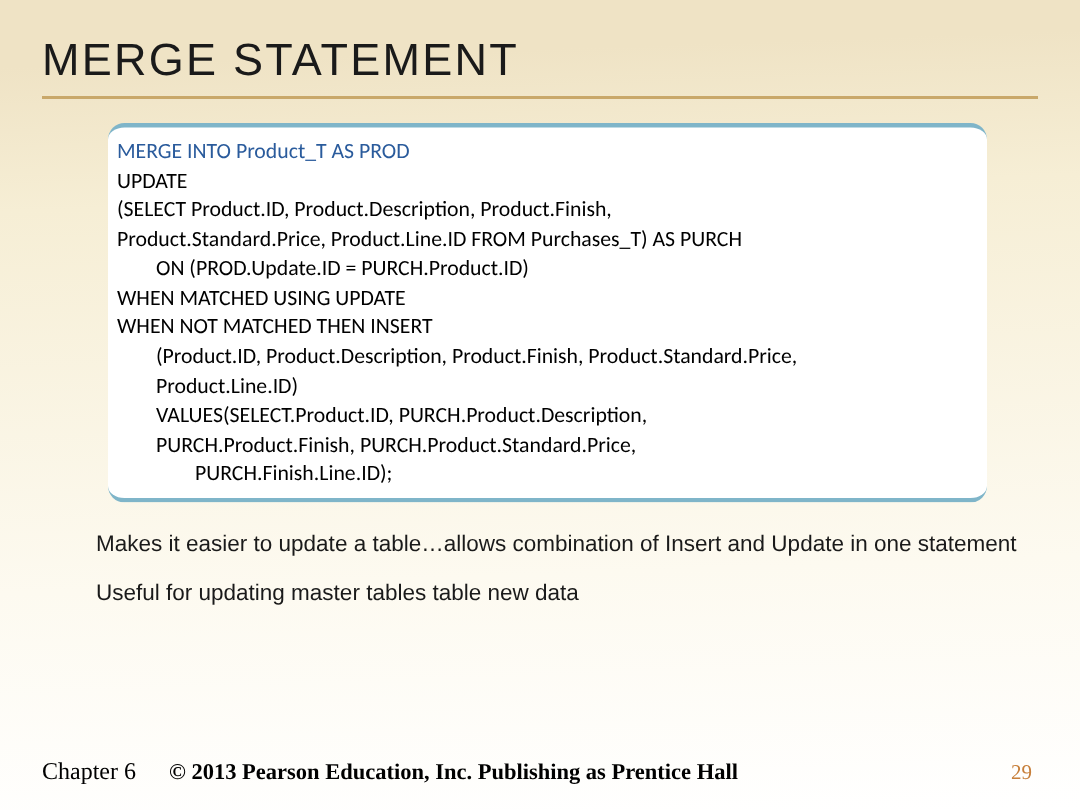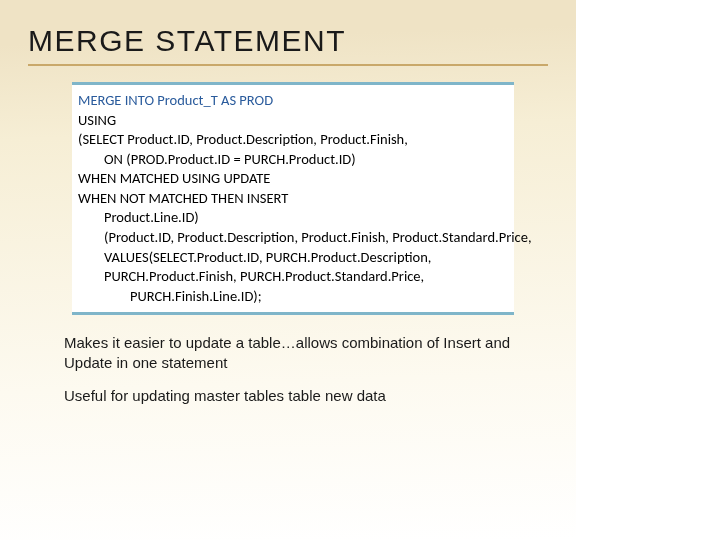--- a/index.html
+++ b/index.html
@@ -3,21 +3,21 @@
 <meta charset="utf-8">
 <style>
   * { margin: 0; padding: 0; box-sizing: border-box; }
   html, body { width: 720px; height: 540px; overflow: hidden; }
   body {
     font-family: Georgia, 'Times New Roman', serif;
     background: #fff;
     position: relative;
   }
   .slide {
-    width: 576px;
+    width: 720px;
     height: 540px;
     background: linear-gradient(178deg,
       #efe3c5 0%,
       #efe3c5 8%,
       #f6eed5 25%,
       #fdfaf0 70%,
       #ffffff 100%);
     position: relative;
     padding: 24px 28px 16px 28px;
   }
@@ -34,20 +34,21 @@
   .code-box {
     margin: 0 34px 0 44px;
     background: #ffffff;
     border-top: 3px solid #7fb5c9;
     border-bottom: 3px solid #7fb5c9;
     padding: 6px 6px 6px 6px;
     font-family: Calibri, Arial, sans-serif;
     font-size: 14.5px;
     line-height: 1.35;
     color: #000;
+    border-radius: 11px;
   }
   .code-line { white-space: pre; }
   .blue { color: #2a5b9c; }
   .ind1 { padding-left: 26px; }
   .ind2 { padding-left: 52px; }
   .bullets {
     margin: 18px 14px 0 36px;
   }
   .bullet {
     font-family: Verdana, Geneva, sans-serif;
@@ -86,31 +87,37 @@
 </style>
 </head>
 <body>
 
 <div class="slide">
 
   <h1 class="title">MERGE STATEMENT</h1>
 
   <div class="code-box">
     <div class="code-line blue">MERGE INTO Product_T AS PROD</div>
-    <div class="code-line">USING</div>
+    <div class="code-line">UPDATE</div>
     <div class="code-line">(SELECT Product.ID, Product.Description, Product.Finish,</div>
-    <div class="code-line ind1">ON (PROD.Product.ID = PURCH.Product.ID)</div>
+    <div class="code-line">Product.Standard.Price, Product.Line.ID FROM Purchases_T) AS PURCH</div>
+    <div class="code-line ind1">ON (PROD.Update.ID = PURCH.Product.ID)</div>
     <div class="code-line">WHEN MATCHED USING UPDATE</div>
     <div class="code-line">WHEN NOT MATCHED THEN INSERT</div>
+    <div class="code-line ind1">(Product.ID, Product.Description, Product.Finish, Product.Standard.Price,</div>
     <div class="code-line ind1">Product.Line.ID)</div>
-    <div class="code-line ind1">(Product.ID, Product.Description, Product.Finish, Product.Standard.Price,</div>
     <div class="code-line ind1">VALUES(SELECT.Product.ID, PURCH.Product.Description,</div>
     <div class="code-line ind1">PURCH.Product.Finish, PURCH.Product.Standard.Price,</div>
     <div class="code-line ind2">PURCH.Finish.Line.ID);</div>
   </div>
 
   <div class="bullets">
     <p class="bullet">Makes it easier to update a table…allows combination of Insert and Update in one statement</p>
     <p class="bullet">Useful for updating master tables table new data</p>
   </div>
 
+  <div class="footer">
+    <span class="chapter">Chapter 6</span>
+    <span class="copyright">© 2013 Pearson Education, Inc.  Publishing as Prentice Hall</span>
+    <span class="pagenum">29</span>
+  </div>
 
 </div>
 
 </body></html>

